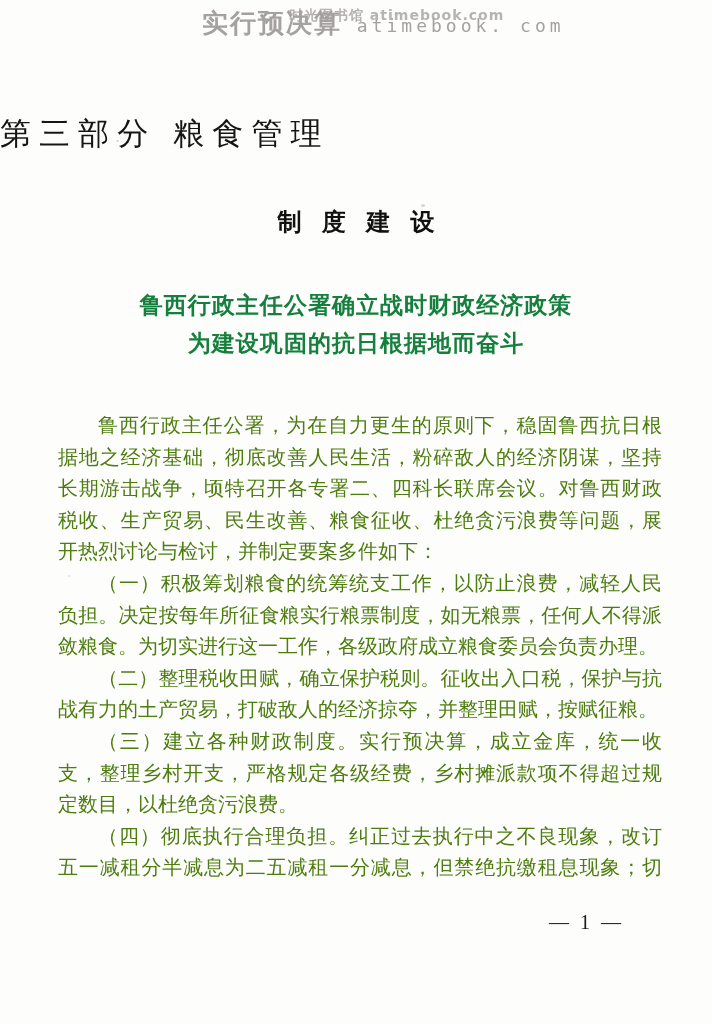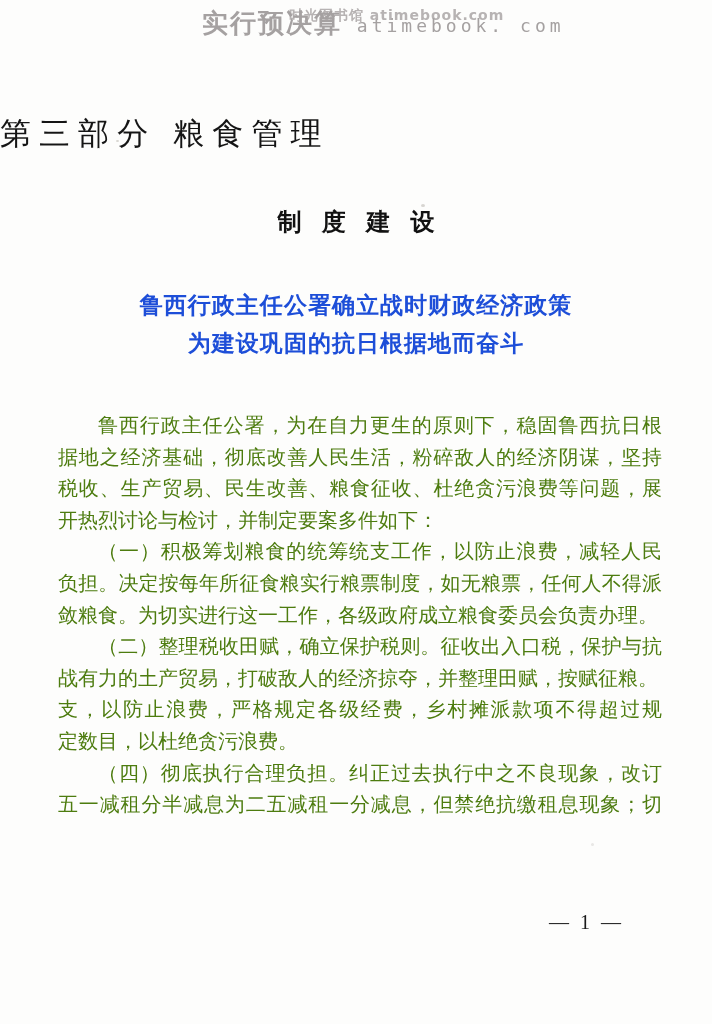--- a/index.html
+++ b/index.html
@@ -78,21 +78,21 @@
   }
 
   .doc-title {
     position: absolute;
     top: 287px;
     left: 0;
     width: 100%;
     text-align: center;
     font-size: 23px;
     font-weight: 700;
-    color: #1d4ed8;
+    color: #15803d;
     line-height: 38px;
     letter-spacing: 0.045em;
   }
 
   
   .body-text {
     position: absolute;
     top: 410px;
     left: 58px;
     width: 604px;
@@ -147,28 +147,30 @@
   <div class="subsection-title">制度建设</div>
 
   <div class="doc-title">
     <div>鲁西行政主任公署确立战时财政经济政策</div>
     <div>为建设巩固的抗日根据地而奋斗</div>
   </div>
 
   <div class="body-text">
       <div class="line first">鲁西行政主任公署，为在自力更生的原则下，稳固鲁西抗日根</div>
       <div class="line">据地之经济基础，彻底改善人民生活，粉碎敌人的经济阴谋，坚持</div>
+      <div class="line">长期游击战争，顷特召开各专署二、四科长联席会议。对鲁西财政</div>
       <div class="line">税收、生产贸易、民生改善、粮食征收、杜绝贪污浪费等问题，展</div>
       <div class="line plast">开热烈讨论与检讨，并制定要案多件如下：</div>
       <div class="line first">（一）积极筹划粮食的统筹统支工作，以防止浪费，减轻人民</div>
       <div class="line">负担。决定按每年所征食粮实行粮票制度，如无粮票，任何人不得派</div>
       <div class="line plast">敛粮食。为切实进行这一工作，各级政府成立粮食委员会负责办理。</div>
       <div class="line first">（二）整理税收田赋，确立保护税则。征收出入口税，保护与抗</div>
       <div class="line plast">战有力的土产贸易，打破敌人的经济掠夺，并整理田赋，按赋征粮。</div>
-      <div class="line">支，以防止浪费，严格规定各级经费，乡村摊派款项不得超过规</div>
+      <div class="line first">（三）建立各种财政制度。实行预决算，成立金库，统一收</div>
+      <div class="line">支，整理乡村开支，严格规定各级经费，乡村摊派款项不得超过规</div>
       <div class="line plast">定数目，以杜绝贪污浪费。</div>
       <div class="line first">（四）彻底执行合理负担。纠正过去执行中之不良现象，改订</div>
       <div class="line">五一减租分半减息为二五减租一分减息，但禁绝抗缴租息现象；切</div>
     </div>
 
   <div class="page-number">— 1 —</div>
 
   <div class="speck s1"></div>
   <div class="speck s2"></div>
   <div class="speck s3"></div>

